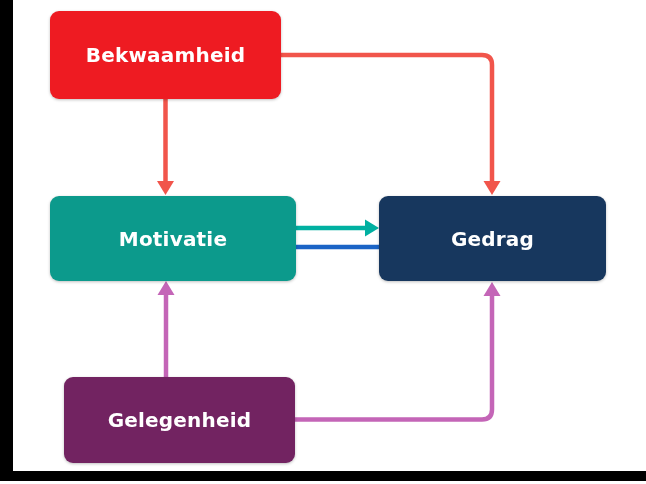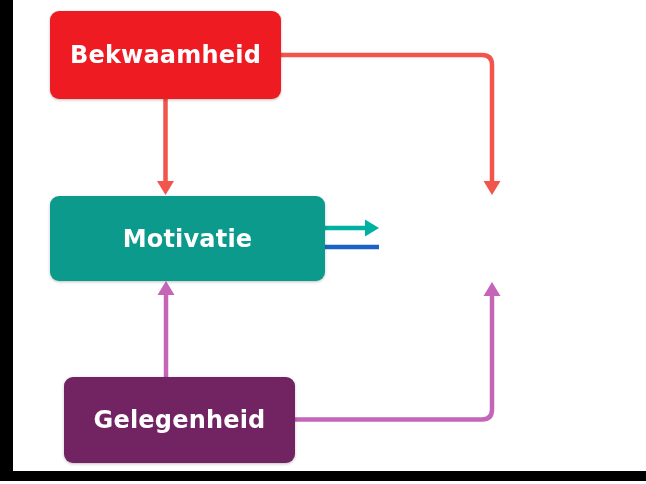--- a/index.html
+++ b/index.html
@@ -37,25 +37,25 @@
     position: absolute;
     display: flex;
     align-items: center;
     justify-content: center;
     border-radius: 9px;
     box-shadow: 0 1px 3px rgba(0,0,0,0.25);
   }
   .node-label {
     color: #ffffff;
     font-weight: bold;
-    font-size: 24px;
+    font-size: 20px;
     letter-spacing: 0.2px;
   }
   .node-bekwaamheid { left: 50px; top: 11px;  width: 231px; height: 88px; }
-  .node-motivatie   { left: 50px; top: 196px; width: 275px; height: 85px; }
+  .node-motivatie   { left: 50px; top: 196px; width: 246px; height: 85px; }
   .node-gedrag      { left: 379px; top: 196px; width: 227px; height: 85px; }
   .node-gelegenheid { left: 64px; top: 377px; width: 231px; height: 86px; }
 </style>
 </head>
 <body>
 
 <div class="canvas" style="background-color: rgb(255, 255, 255);">
 
   <div class="frame-left" style="background-color: rgb(0, 0, 0);"></div>
   <div class="frame-bottom" style="background-color: rgb(0, 0, 0);"></div>
@@ -82,18 +82,21 @@
   </svg>
 
   <div class="node node-bekwaamheid" style="background-color: rgb(238, 27, 34);">
     <span class="node-label" style="color: rgb(255, 255, 255);">Bekwaamheid</span>
   </div>
 
   <div class="node node-motivatie" style="background-color: rgb(12, 154, 140);">
     <span class="node-label" style="color: rgb(255, 255, 255);">Motivatie</span>
   </div>
 
+  <div class="node node-gedrag" style="background-color: rgb(23, 55, 94);">
+    <span class="node-label" style="color: rgb(255, 255, 255);">Gedrag</span>
+  </div>
 
   <div class="node node-gelegenheid" style="background-color: rgb(114, 35, 97);">
     <span class="node-label" style="color: rgb(255, 255, 255);">Gelegenheid</span>
   </div>
 
 </div>
 
 </body></html>

